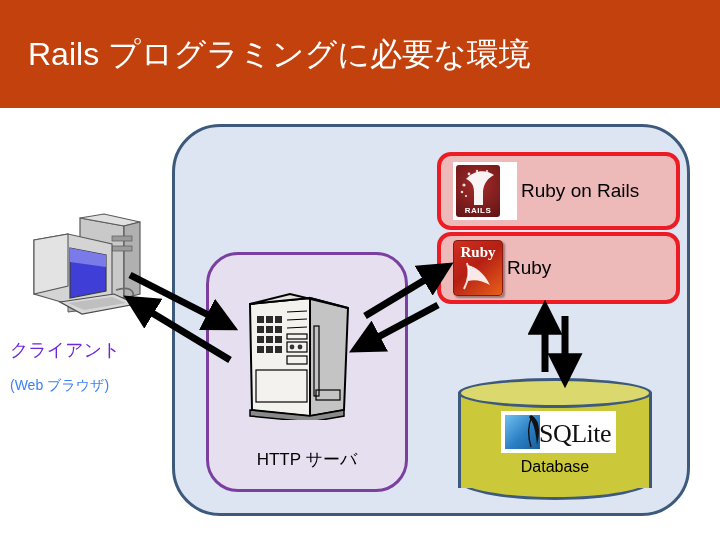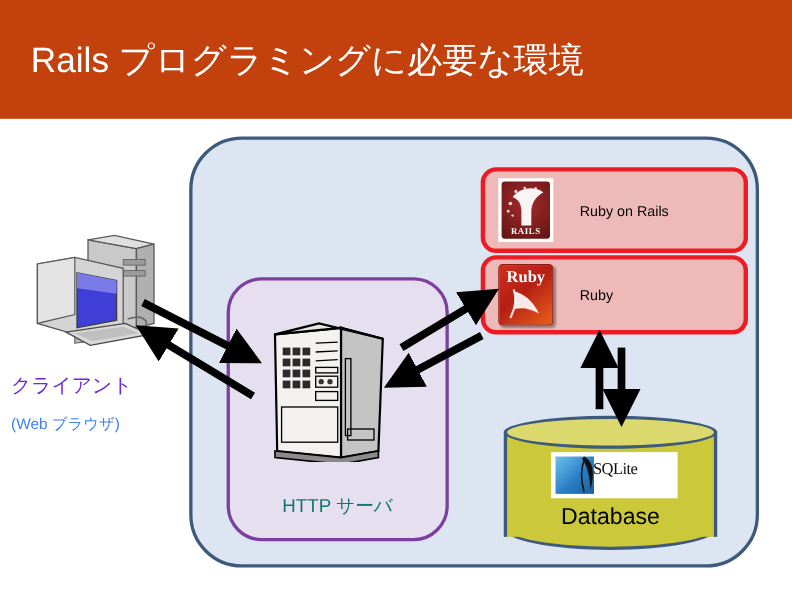--- a/index.html
+++ b/index.html
@@ -52,21 +52,21 @@
     border: 3px solid #7b3fa0;
     border-radius: 32px;
     box-sizing: border-box;
   }
   #http-server-label {
     position: absolute;
     left: 0; right: 0;
     bottom: 18px;
     text-align: center;
     font-size: 17px;
-    color: #0f766e;
+    color: #000000;
     white-space: nowrap;
   }
 
   
   #server-tower {
     position: absolute;
     left: 242px; top: 290px;
     width: 112px; height: 130px;
   }
 
@@ -76,36 +76,35 @@
     background: #edb9b9;
     border: 4px solid #ed1c24;
     border-radius: 14px;
     box-sizing: border-box;
     display: flex;
     align-items: center;
   }
   #rails-box { left: 437px; top: 152px; width: 243px; height: 78px; }
   #ruby-box  { left: 437px; top: 232px; width: 243px; height: 72px; }
   .tech-label {
-    font-size: 13px;
+    font-size: 19px;
     color: #000000;
-    margin-left: 24px;
+    margin-left: 4px;
     white-space: nowrap;
   }
 
   
   .rails-logo {
     position: relative;
-    width: 50px; height: 58px;
+    width: 64px; height: 58px;
     margin-left: 12px;
     background: #ffffff;
     padding: 4px;
     box-sizing: border-box;
     flex: 0 0 auto;
-    font-family: Liberation Serif, serif;
   }
   .rails-logo-inner {
     position: absolute;
     left: 3px; top: 3px;
     width: 44px; height: 52px;
     background: radial-gradient(circle at 50% 38%, #a32b2b 0%, #7d1d1d 60%, #5e1414 100%);
     border-radius: 3px;
     overflow: hidden;
   }
   .rails-word {
@@ -171,21 +170,21 @@
     width: 194px; height: 30px;
     background: #dbd96e;
     border: 3px solid #3d5a7d;
     border-radius: 50%;
     box-sizing: border-box;
   }
   #db-label {
     position: absolute;
     left: 0; right: 0; top: 80px;
     text-align: center;
-    font-size: 21px;
+    font-size: 16px;
     color: #000000;
     z-index: 4;
   }
   
   #sqlite-logo {
     position: absolute;
     left: 43px; top: 33px;
     width: 115px; height: 42px;
     background: #ffffff;
     z-index: 4;
@@ -194,21 +193,21 @@
   #sqlite-square {
     position: absolute;
     left: 4px; top: 4px;
     width: 35px; height: 34px;
     background: linear-gradient(135deg, #6fc0f0 0%, #2a7fc4 55%, #1a5e9c 100%);
   }
   #sqlite-word {
     position: absolute;
     left: 38px; top: 8px;
     font-family: "Liberation Serif", "DejaVu Serif", serif;
-    font-size: 15px;
+    font-size: 26px;
     color: #111111;
     letter-spacing: -0.5px;
   }
 
   
   #client-computer {
     position: absolute;
     left: 8px; top: 212px;
     width: 140px; height: 112px;
   }

